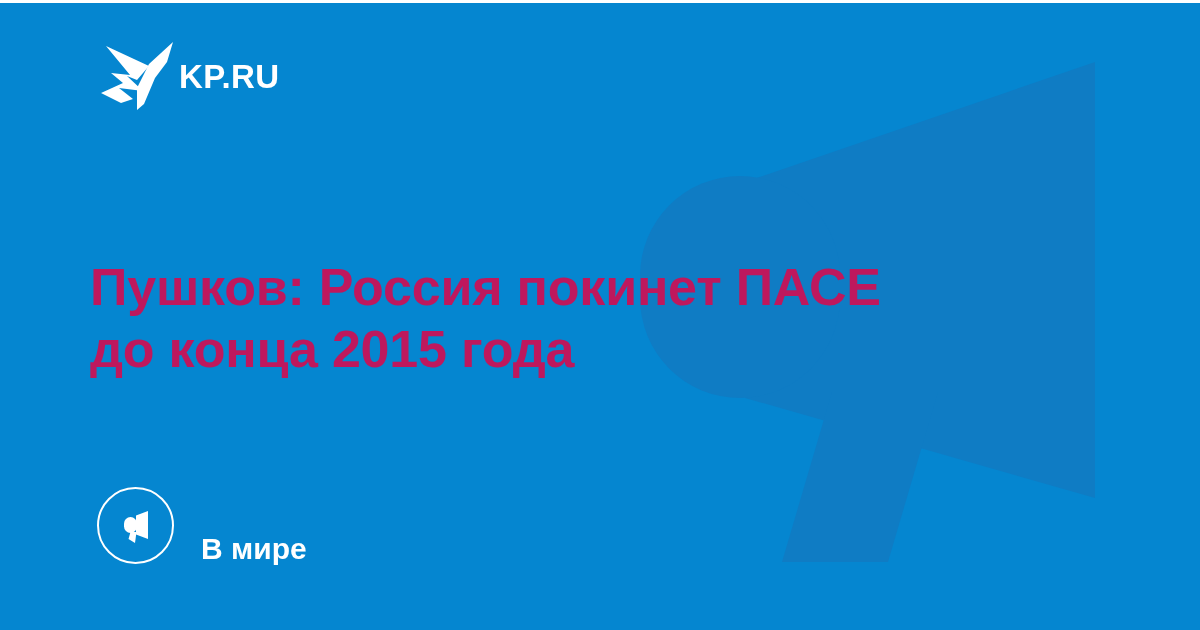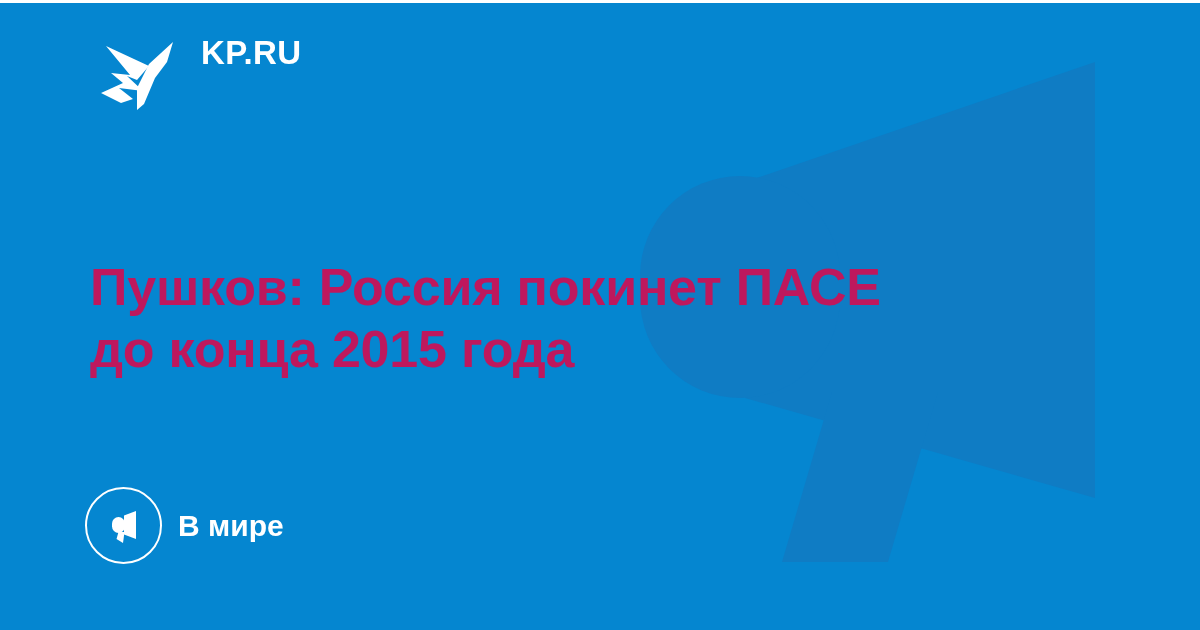--- a/index.html
+++ b/index.html
@@ -38,22 +38,21 @@
     height: 630px;
     pointer-events: none;
   }
 
   
   .brand {
     position: absolute;
     left: 97px;
     top: 36px;
     display: flex;
-    align-items: flex-start;
-    gap: 22px;
+    align-items: center;
   }
 
   .brand-bird {
     width: 82px;
     height: 80px;
     display: block;
   }
 
   .brand-word {
     color: #ffffff;
@@ -74,25 +73,25 @@
     font-size: 52px;
     font-weight: bold;
     line-height: 1.19;
     letter-spacing: -0.2px;
     white-space: pre-line;
   }
 
   
   .rubric {
     position: absolute;
-    left: 85px;
+    left: 97px;
     top: 487px;
     display: flex;
-    align-items: center;
-    gap: 16px;
+    align-items: flex-end;
+    gap: 27px;
   }
 
   .rubric-circle {
     position: relative;
     width: 77px;
     height: 77px;
     border: 2px solid #ffffff;
     border-radius: 50%;
     box-sizing: border-box;
     display: flex;

